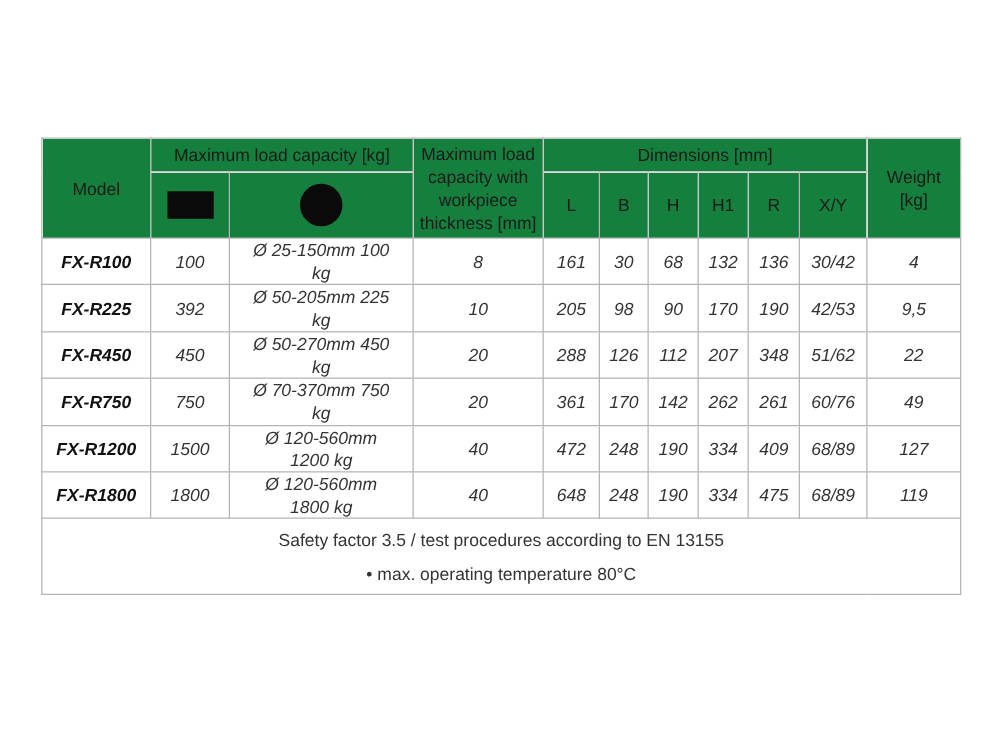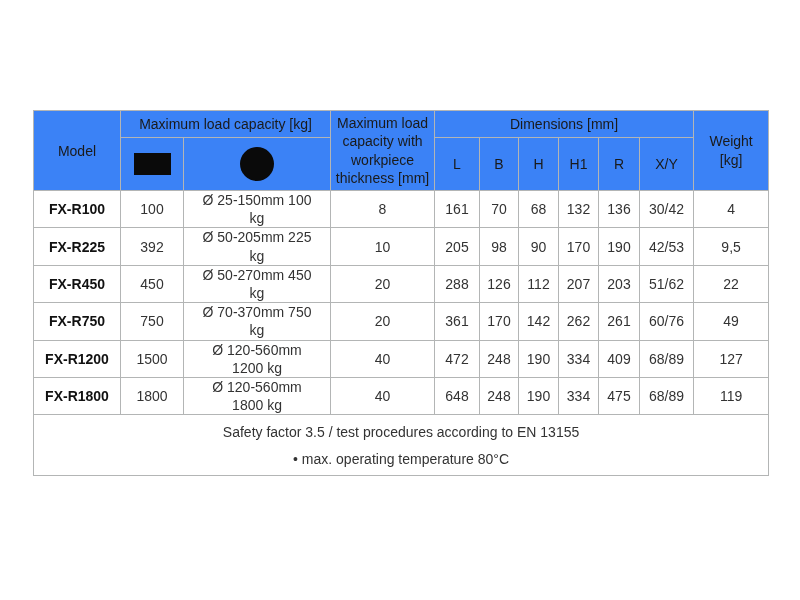--- a/index.html
+++ b/index.html
@@ -26,28 +26,28 @@
     color: #333333;
   }
   table.spec th, table.spec td {
     border: 1px solid #b3b5b5;
     text-align: center;
     vertical-align: middle;
     padding: 0 2px;
     overflow: hidden;
   }
   thead th {
-    background: #3b82f6;
+    background: #15803d;
     color: #1a1a1a;
     font-weight: normal;
     font-size: 14px;
   }
   tr.hrow1 { height: 27px; }
   tr.hrow2 { height: 53px; }
-  tbody tr { height: 28px; }
+  tbody tr { height: 28px; font-style: italic; }
   tfoot td { height: 60px; background: #ffffff; }
   .pre { white-space: pre-line; line-height: 1.3; margin-left: 48px; }
   td.model { font-weight: bold; color: #111111; }
   .flat-icon {
     display: inline-block;
     width: 37px;
     height: 22px;
     background: #0a0a0a;
     vertical-align: middle;
   }
@@ -104,21 +104,21 @@
       </tr>
     </thead>
     <tbody>
       <tr>
         <td class="model">FX-R100</td>
         <td>100</td>
         <td class="pre">Ø 25-150mm 100
 kg</td>
         <td>8</td>
         <td>161</td>
-        <td>70</td>
+        <td>30</td>
         <td>68</td>
         <td>132</td>
         <td>136</td>
         <td>30/42</td>
         <td>4</td>
       </tr>
       <tr>
         <td class="model">FX-R225</td>
         <td>392</td>
         <td class="pre">Ø 50-205mm 225
@@ -135,21 +135,21 @@
       <tr>
         <td class="model">FX-R450</td>
         <td>450</td>
         <td class="pre">Ø 50-270mm 450
 kg</td>
         <td>20</td>
         <td>288</td>
         <td>126</td>
         <td>112</td>
         <td>207</td>
-        <td>203</td>
+        <td>348</td>
         <td>51/62</td>
         <td>22</td>
       </tr>
       <tr>
         <td class="model">FX-R750</td>
         <td>750</td>
         <td class="pre">Ø 70-370mm 750
 kg</td>
         <td>20</td>
         <td>361</td>

